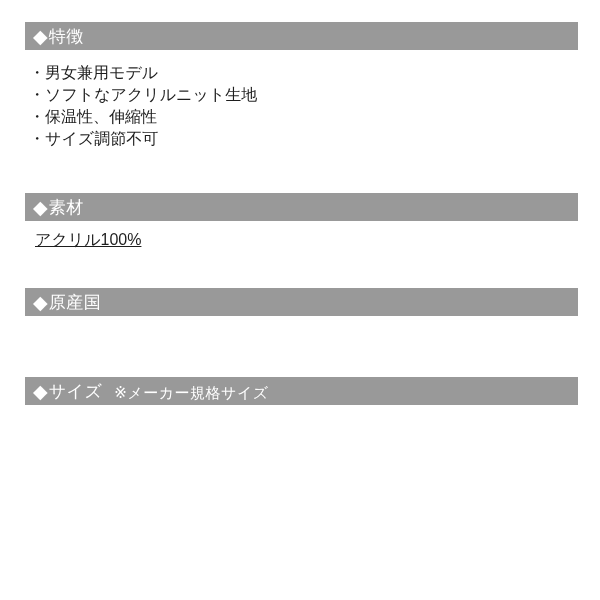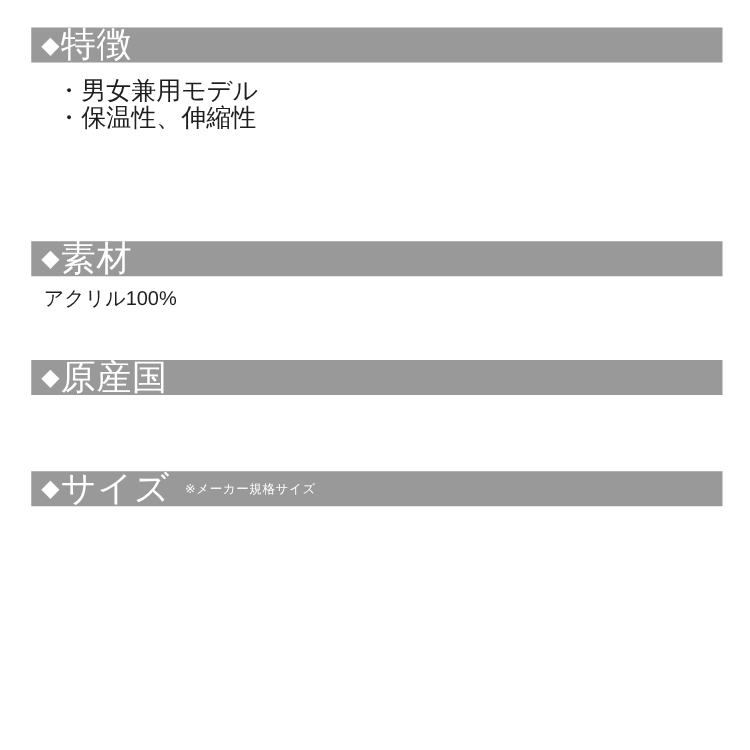--- a/index.html
+++ b/index.html
@@ -38,60 +38,63 @@
       box-sizing: border-box;
       color: #ffffff;
       white-space: nowrap;
     }
     .diamond {
       font-size: 19px;
       line-height: 1;
       margin-right: 1px;
     }
     .bar-title {
-      font-size: 28px;
+      font-size: 17px;
       line-height: 1;
       letter-spacing: 0.5px;
     }
     .bar-subtitle {
-      font-size: 10px;
+      font-size: 15px;
       line-height: 1;
       margin-left: 12px;
       padding-top: 2px;
       letter-spacing: 0.5px;
     }
     .feature-list {
       list-style: none;
-      margin: 12px 0 0 16px;
+      margin: 12px 0 0 0;
       padding: 0 0 0 4px;
-      font-size: 20px;
+      font-size: 16px;
       line-height: 22px;
       color: #1e1e1e;
     }
     .body-text {
       margin-top: 10px;
       padding-left: 10px;
       font-size: 16px;
       line-height: 18px;
       color: #1e1e1e;
+      text-decoration: underline;
     }
   </style>
 </head>
 <body>
 
 <div class="page">
 
   <section class="section" id="section-features">
     <div class="bar">
       <span class="diamond">◆</span>
       <span class="bar-title">特徴</span>
     </div>
     <ul class="feature-list">
       <li>・男女兼用モデル</li>
+      <li>・ソフトなアクリルニット生地</li>
       <li>・保温性、伸縮性</li>
+      <li>・サイズ調節不可</li>
     </ul>
   </section>
 
   <section class="section" id="section-material">
     <div class="bar">
       <span class="diamond">◆</span>
       <span class="bar-title">素材</span>
     </div>
     <div class="body-text">アクリル100%</div>
   </section>

